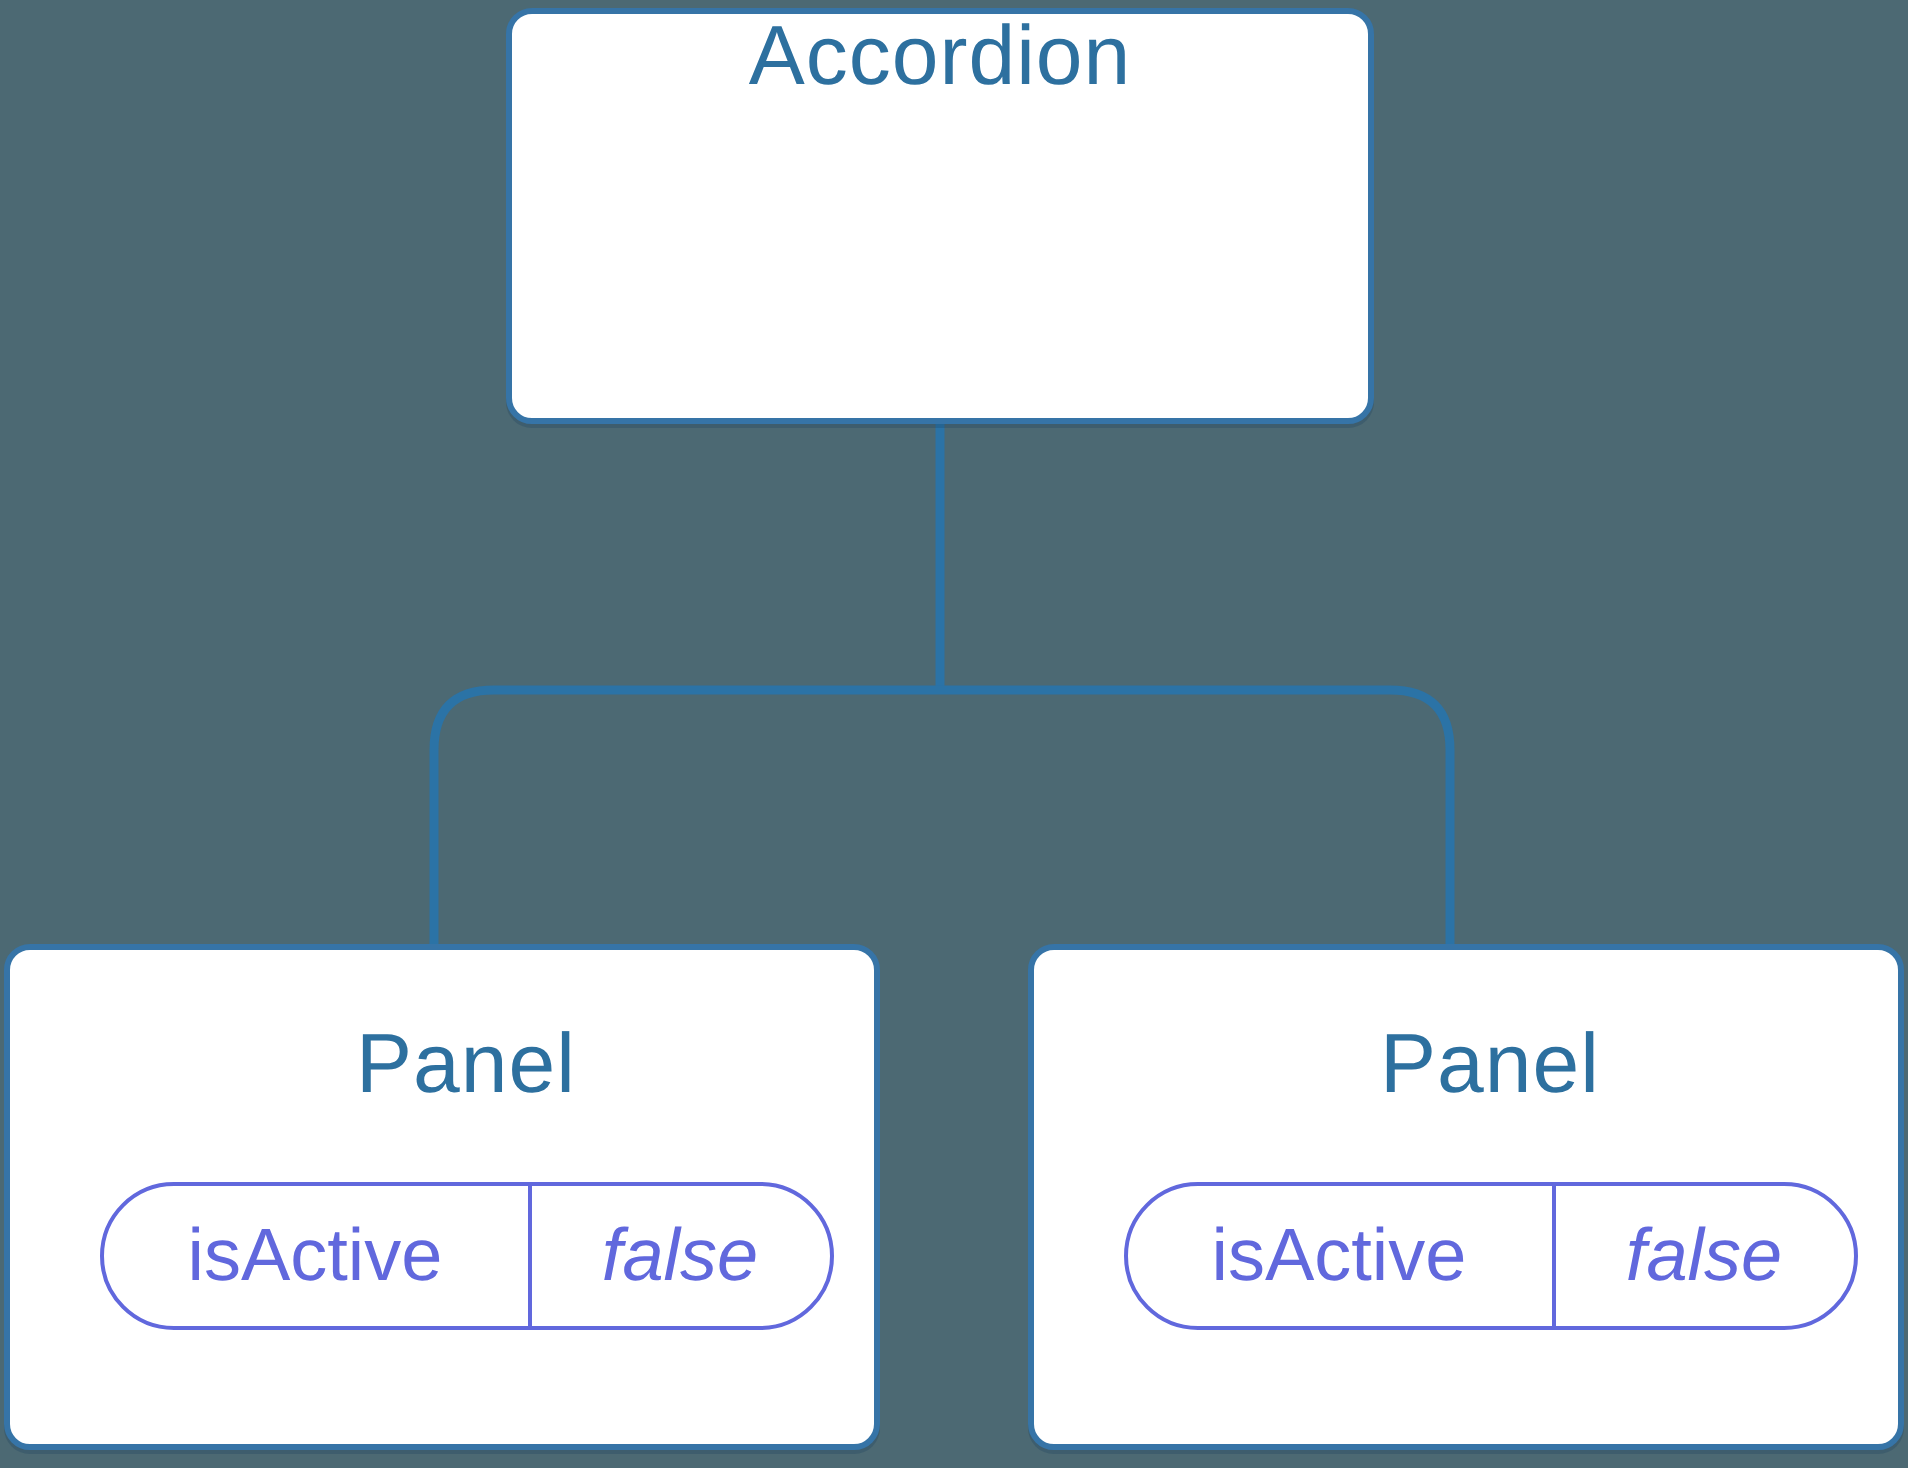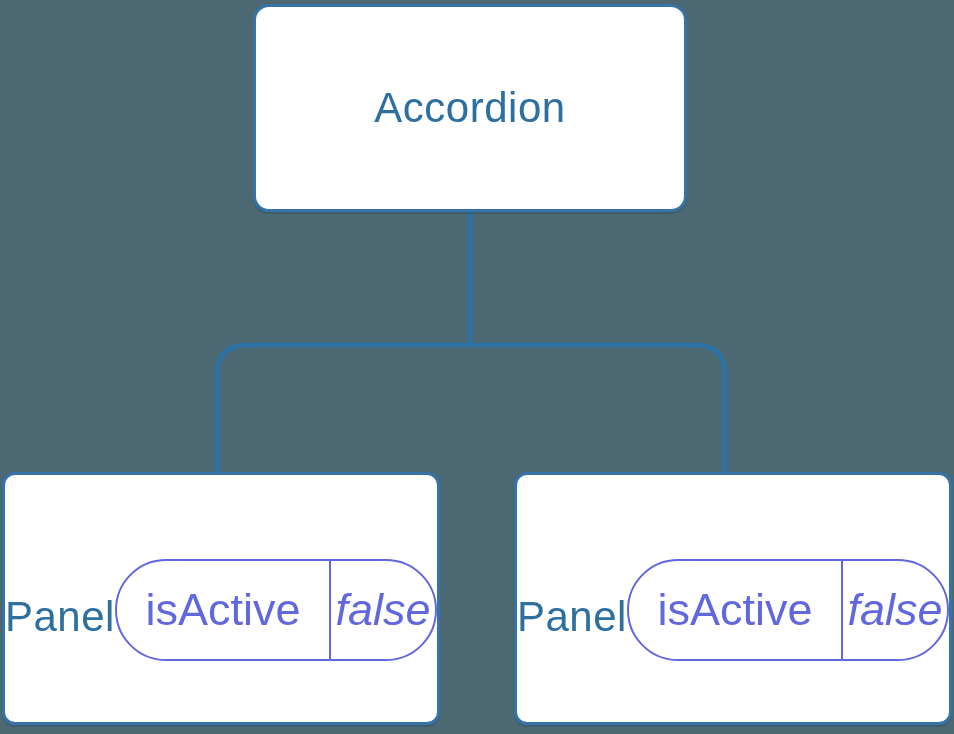--- a/index.html
+++ b/index.html
@@ -45,44 +45,43 @@
     color:var(--title-text);
     font-size:42px;
     font-weight:500;
     line-height:1;
     letter-spacing:0.5px;
   }
   .accordion-node{
     left:253px; top:4px;
     width:434px; height:208px;
     display:flex;
-    align-items:center;
     justify-content:center;
-    border-radius:16px;
   }
   .panel-node{
     top:472px;
     width:438px; height:253px;
     display:flex;
-    flex-direction:row;
+    flex-direction:column;
     align-items:center;
+    padding-left:24px;
   }
   .panel-node.pos-left{ left:2px; }
   .panel-node.pos-right{ left:514px; }
   .panel-node .node-title{ margin-top:36px; }
   .state-pill{
     box-sizing:border-box;
-    margin-top:22px;
-    width:367px; height:102px;
+    margin-top:38px;
+    width:367px; height:74px;
     border:2px solid var(--state-accent);
     border-radius:51px;
     display:flex;
     align-items:stretch;
     color:var(--state-accent);
-    font-size:45px;
+    font-size:37px;
     font-weight:400;
     overflow:hidden;
   }
   .state-pill .state-key{
     box-sizing:border-box;
     width:214px;
     display:flex;
     align-items:center;
     justify-content:center;
     border-right:2px solid var(--state-accent);

